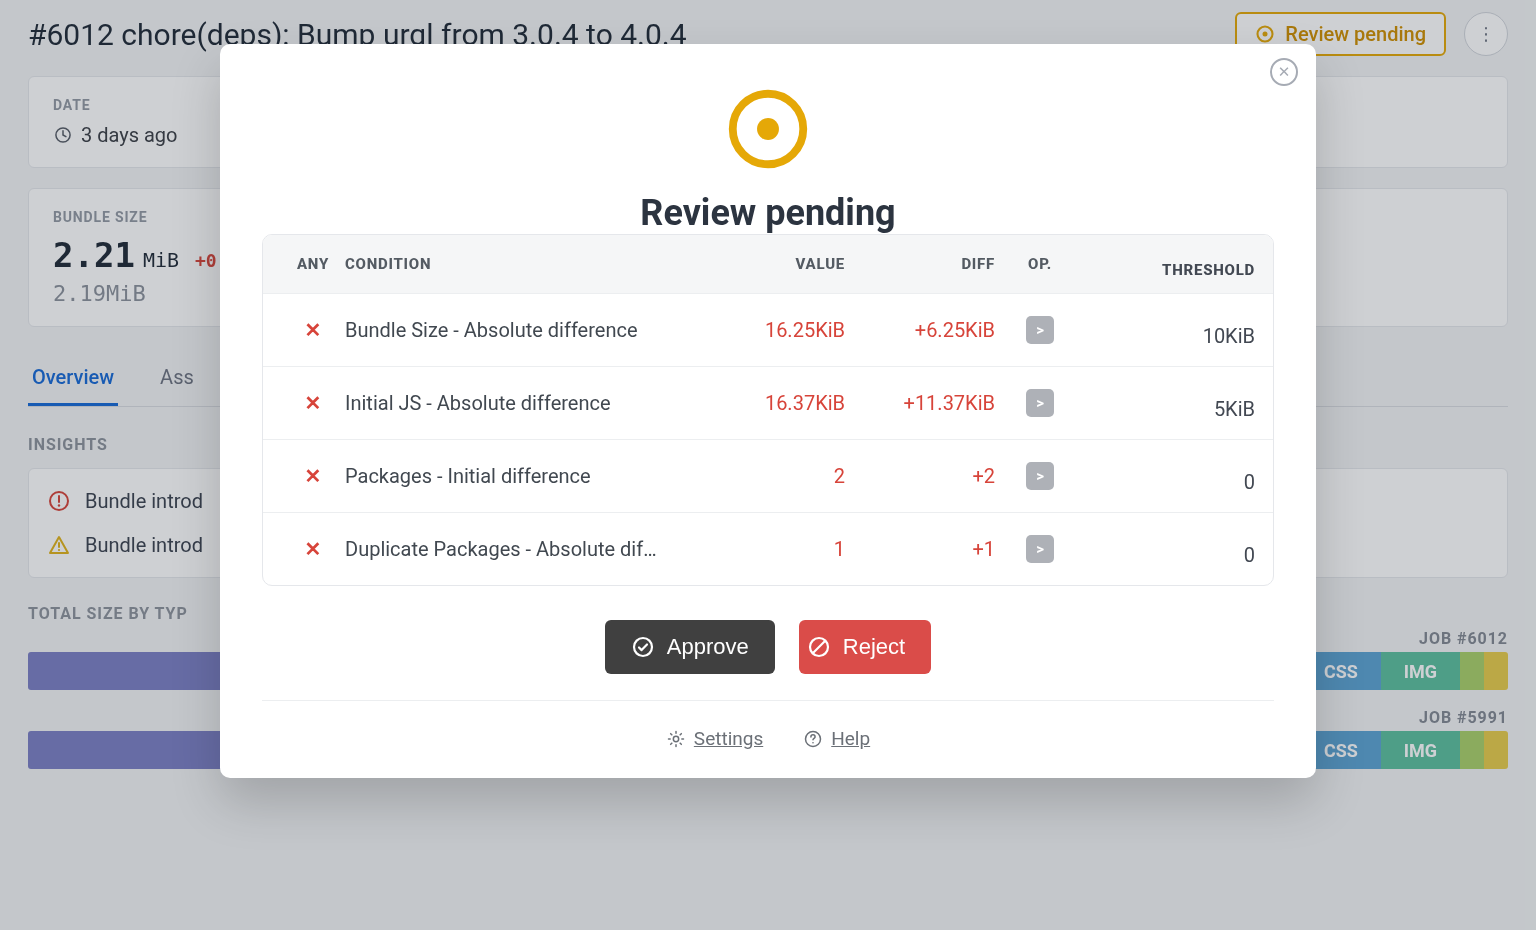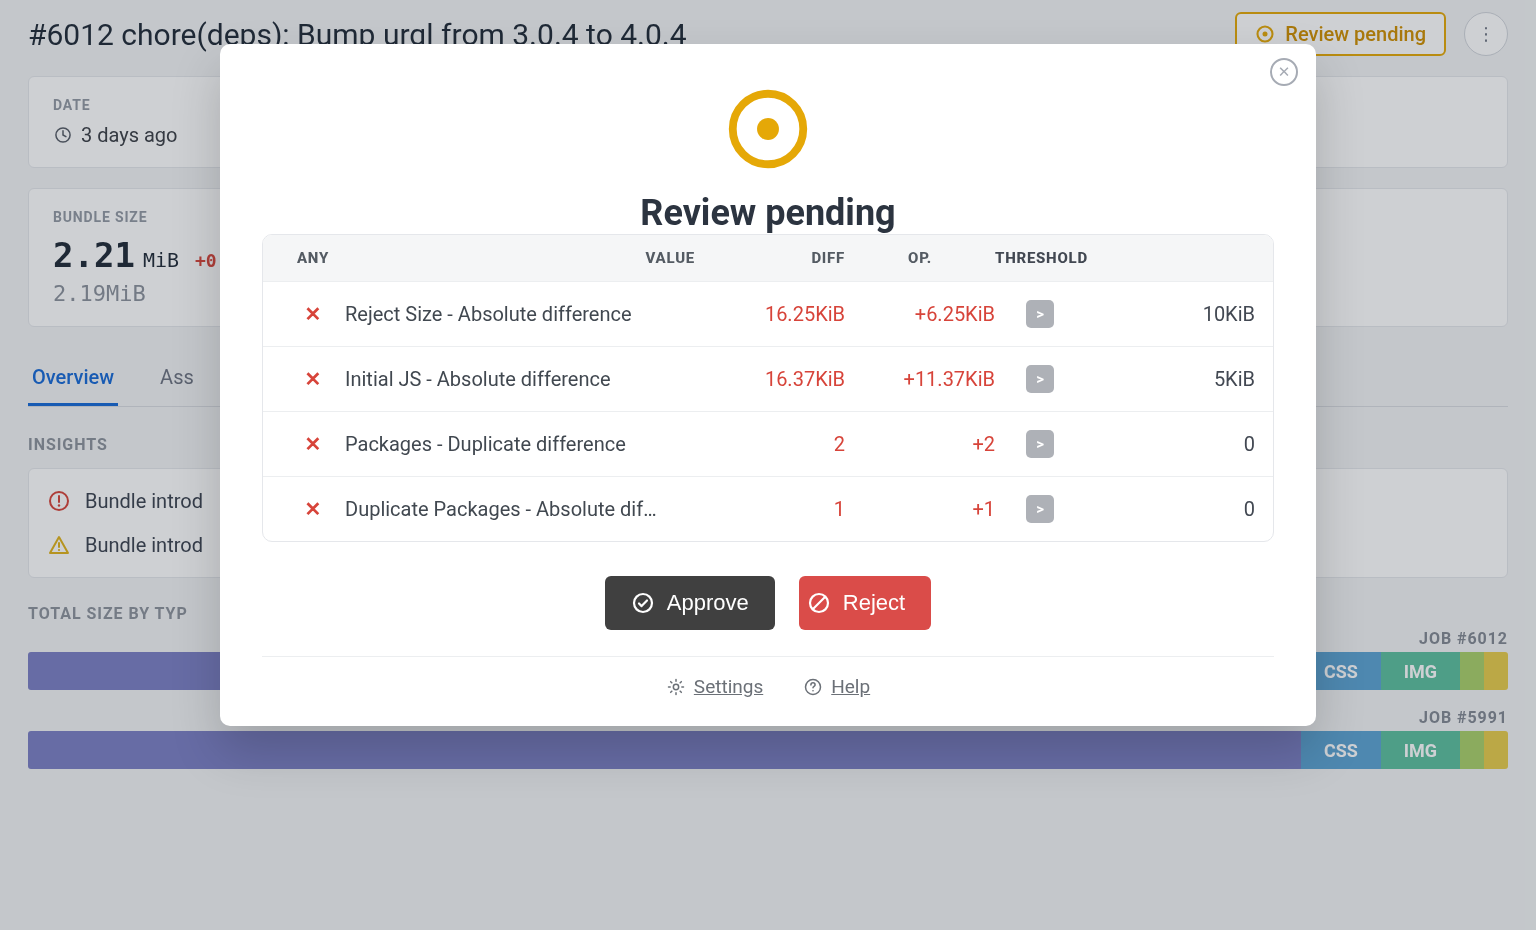--- a/index.html
+++ b/index.html
@@ -113,39 +113,39 @@
 }
 .cond-head { background:#f5f6f7; font-size:15px;
   font-weight:800; letter-spacing:.05em; color:#545b63; }
 .cond-row { border-top:1px solid #eceef0;
   font-size:20px; color:#414850; padding-top:18px;
   padding-bottom:18px; }
 .c-any { text-align:center; }
 .c-val { text-align:right; color:#d7443a; }
 .c-diff { text-align:right; color:#d7443a; }
 .c-op { text-align:center; }
-.c-thr { text-align:right; color:#424852; }
+.c-thr { text-align:right; color:#424852;margin-top:12px; }
 .op-chip { display:inline-flex; width:28px; height:28px;
   background:#aeb1b7; color:#fff; border-radius:5px;
   align-items:center; justify-content:center;
   font-size:15px; font-weight:700; }
 .x-icon { color:#d7443a; font-size:20px; font-weight:700; }
 
 .modal-actions { display:flex; justify-content:center;
   gap:24px; margin-top:34px; padding-bottom:26px;
   border-bottom:1px solid #eceef0; }
 .btn { display:inline-flex; align-items:center; gap:12px;
   padding:14px 26px; font-size:22px; font-weight:500;
   color:#fff; border:none; border-radius:6px;
   cursor:pointer; }
 .btn-approve { background:#404040; }
 .btn-reject { background:#da4c49;padding-left:8px; }
 
 .modal-footer { display:flex; justify-content:center;
-  gap:40px; margin-top:18px; }
+  gap:40px; margin-top:26px; }
 .footer-link { display:inline-flex; align-items:center;
   gap:8px; font-size:19px; color:#6b7077;
   text-decoration:underline; cursor:pointer; }
 .footer-link svg { width:20px; height:20px; }
 </style>
 </head>
 <body>
 
 <div class="page">
   <div class="titlebar">
@@ -249,45 +249,46 @@
   </button>
   <svg class="big-icon" width="94" height="94" viewBox="0 0 24 24">
     <circle cx="12" cy="12" r="9" fill="none" stroke="#e5a807" stroke-width="2"></circle>
     <circle cx="12" cy="12" r="2.8" fill="#e5a807"></circle>
   </svg>
   <div class="modal-title">Review pending</div>
 
   <div class="cond-table">
     <div class="cond-head">
       <div class="c-any">ANY</div>
+      <div>CONDITION</div>
       <div style="text-align:right">VALUE</div>
       <div style="text-align:right">DIFF</div>
       <div class="c-op">OP.</div>
       <div class="c-thr">THRESHOLD</div>
     </div>
     <div id="cond-rows">
         <div class="cond-row">
           <div class="c-any"><span class="x-icon">✕</span></div>
-          <div>Reject Size - Absolute difference</div>
+          <div>Bundle Size - Absolute difference</div>
           <div class="c-val">16.25KiB</div>
           <div class="c-diff">+6.25KiB</div>
           <div class="c-op"><span class="op-chip">&gt;</span></div>
           <div class="c-thr">10KiB</div>
         </div>
         <div class="cond-row">
           <div class="c-any"><span class="x-icon">✕</span></div>
           <div>Initial JS - Absolute difference</div>
           <div class="c-val">16.37KiB</div>
           <div class="c-diff">+11.37KiB</div>
           <div class="c-op"><span class="op-chip">&gt;</span></div>
           <div class="c-thr">5KiB</div>
         </div>
         <div class="cond-row">
           <div class="c-any"><span class="x-icon">✕</span></div>
-          <div>Packages - Duplicate difference</div>
+          <div>Packages - Initial difference</div>
           <div class="c-val">2</div>
           <div class="c-diff">+2</div>
           <div class="c-op"><span class="op-chip">&gt;</span></div>
           <div class="c-thr">0</div>
         </div>
         <div class="cond-row">
           <div class="c-any"><span class="x-icon">✕</span></div>
           <div>Duplicate Packages - Absolute dif…</div>
           <div class="c-val">1</div>
           <div class="c-diff">+1</div>

